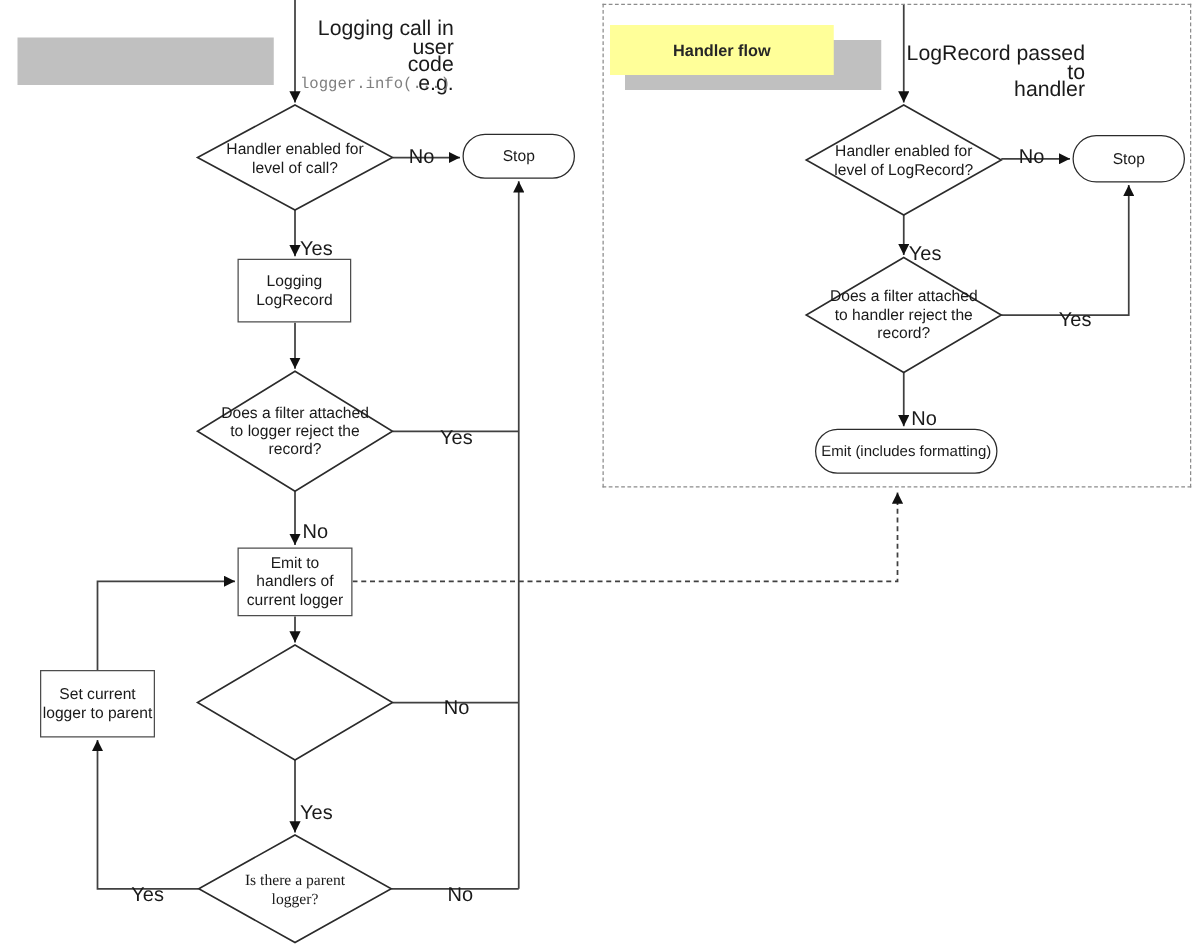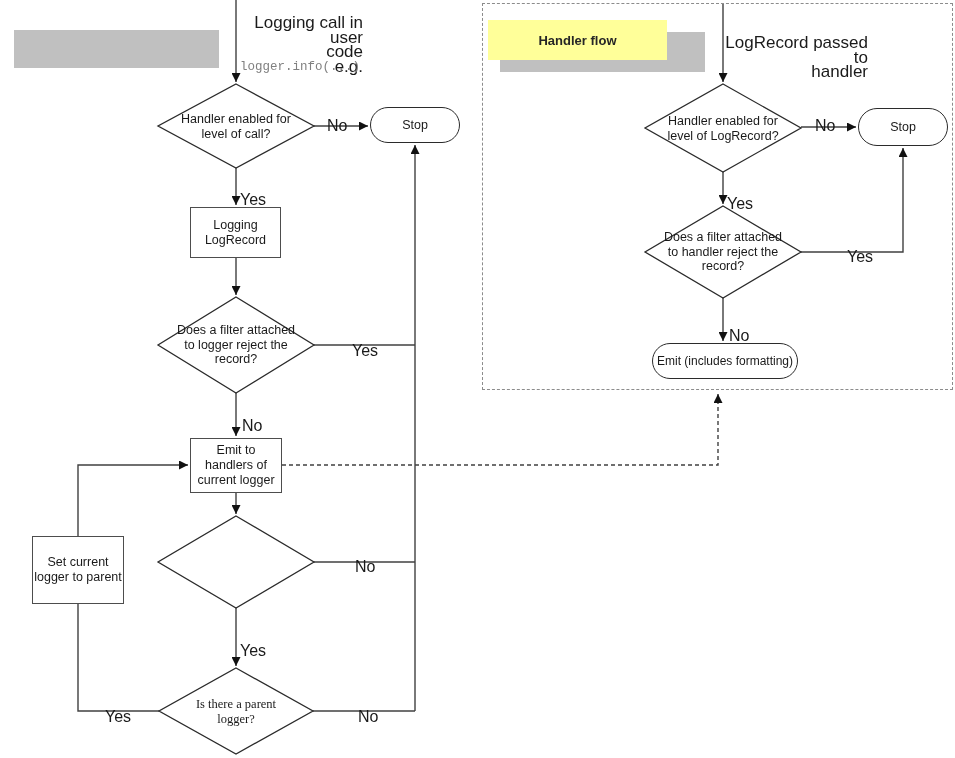--- a/index.html
+++ b/index.html
@@ -90,21 +90,21 @@
   </div>
   <div class="shape rect" style="left:190px;top:207px;width:91px;height:51px;">
     <span>Logging
 LogRecord</span>
   </div>
   <div class="shape rect" style="left:190px;top:438px;width:92px;height:55px;">
     <span>Emit to
 handlers of
 current logger</span>
   </div>
-  <div class="shape rect" style="left:32px;top:536px;width:92px;height:68px;">
+  <div class="shape rect" style="left:32px;top:536px;width:92px;height:54px;">
     <span>Set current
 logger to parent</span>
   </div>
 
   <div class="shape pill" style="left:858px;top:108px;width:90px;height:38px;">
     <span>Stop</span>
   </div>
   <div class="shape pill small-text" style="left:652px;top:343px;width:146px;height:36px;">
     <span>Emit (includes formatting)</span>
   </div>

